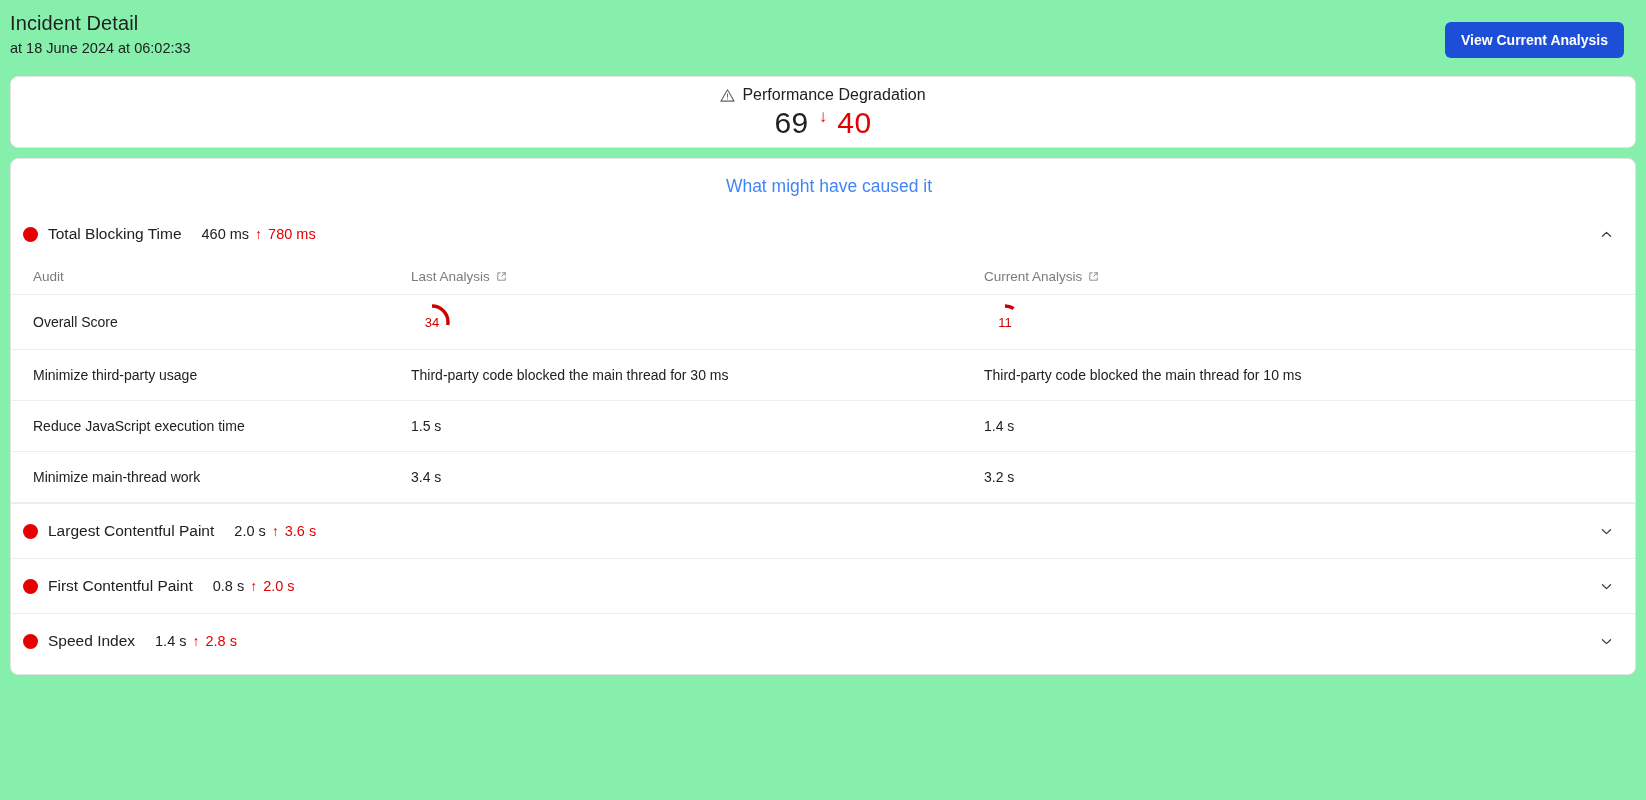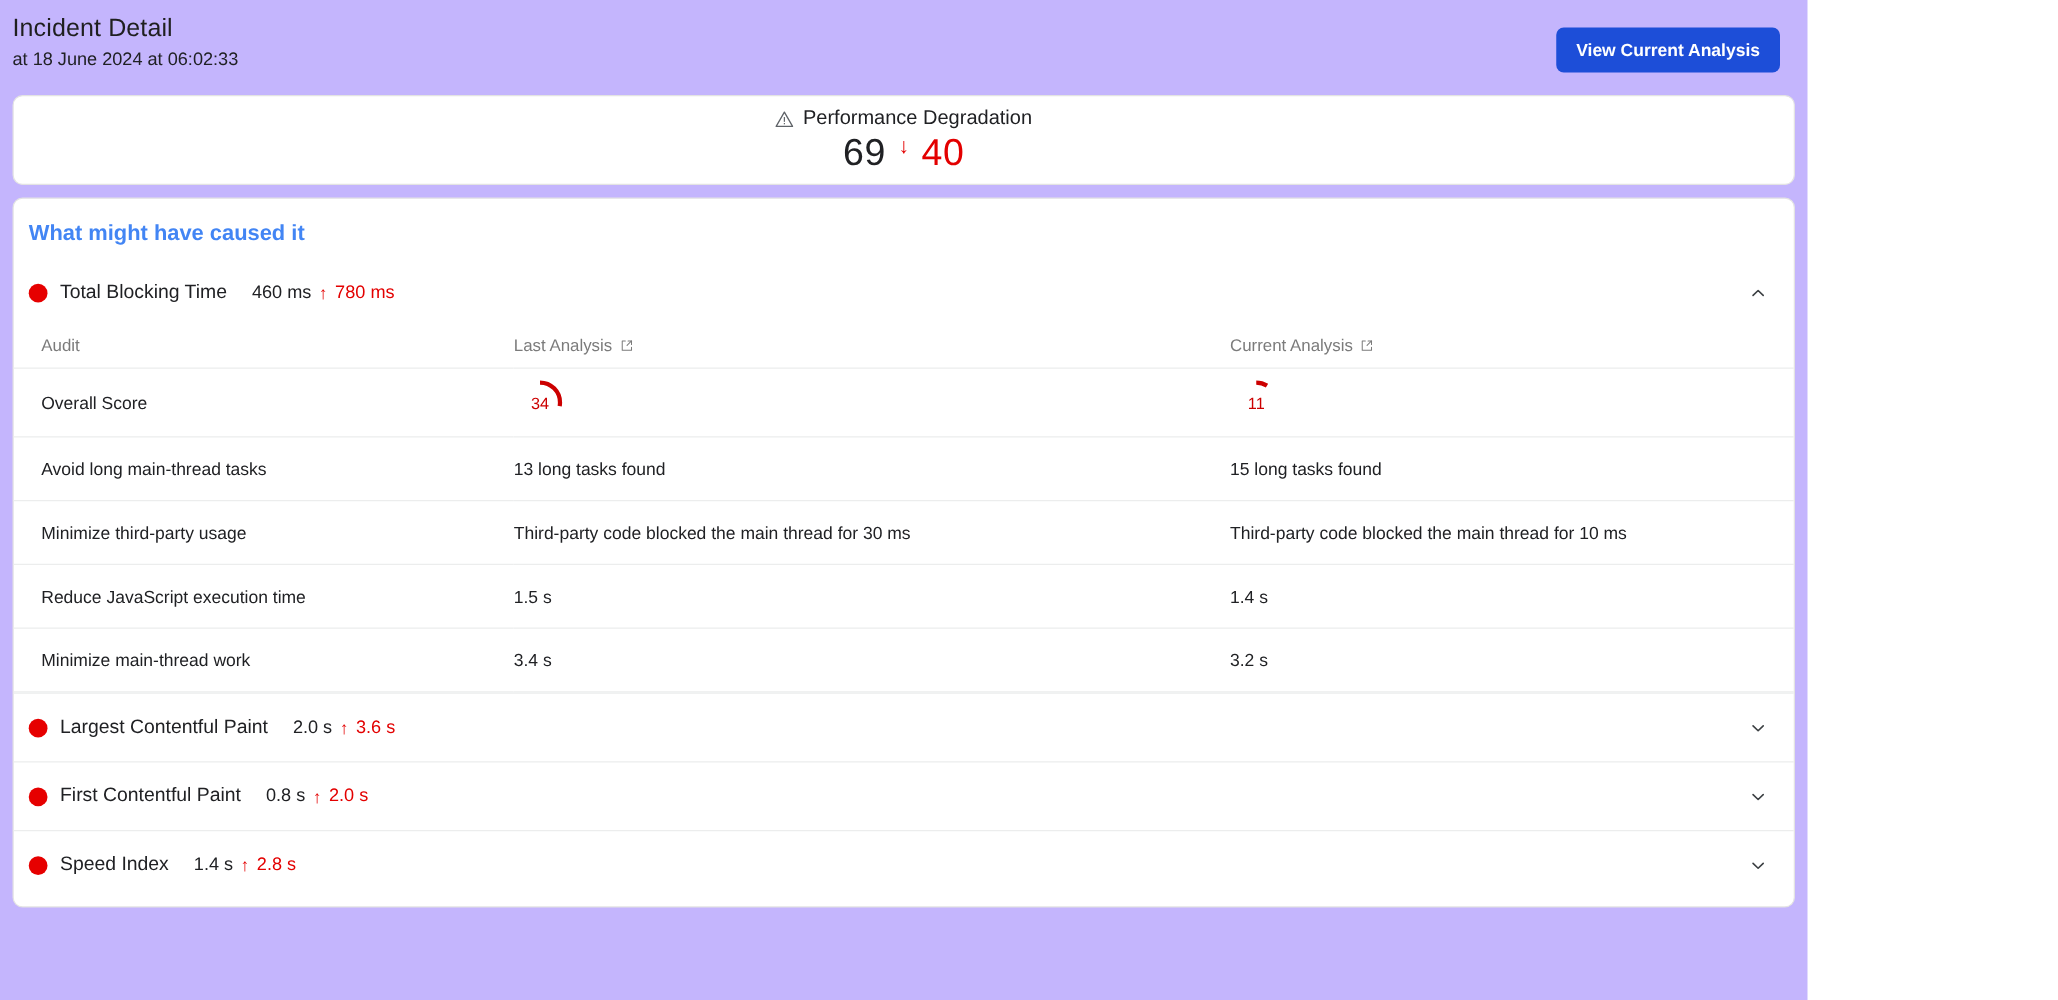--- a/index.html
+++ b/index.html
@@ -9,24 +9,24 @@
     padding: 0;
     width: 1646px;
     height: 800px;
     background: #ffffff;
     font-family: "Liberation Sans", sans-serif;
     color: #1a1a1a;
     overflow: hidden;
   }
 
   .page {
-    width: 1446px;
+    width: 1646px;
     height: 800px;
     position: relative;
-    background: #c4b5fd;
+    background: #86efac;
   }
 
   
   .header {
     display: flex;
     align-items: flex-start;
     justify-content: space-between;
     padding: 10px 22px 0 10px;
     height: 70px;
   }
@@ -95,23 +95,24 @@
   }
   .score-old { font-size: 30px; color: #202124; letter-spacing: 0.5px; }
   .score-new { font-size: 30px; color: #e30000; letter-spacing: 0.5px; }
   .score-arrow { color: #e30000; font-size: 17px; position: relative; top: 1px; }
 
   .causes-card { margin-top: 10px; padding-bottom: 6px; }
   .causes-title {
     color: #3b82f6;
     color: #4285f4;
     font-size: 17.5px;
-    font-weight: 700;
+    font-weight: 400;
     padding: 16px 0 10px 12px;
     line-height: 22px;
+    text-align: center;
   }
 
   
   .metric {
     border-top: 1px solid #eceded;
   }
   .metric:first-of-type { border-top: none; }
   .metric-head {
     display: flex;
     align-items: center;
@@ -289,25 +290,20 @@
                 <td class="col-cur gauge-cell">
                   <div class="gauge">
                     <svg width="42" height="42" viewBox="0 0 42 42">
                       <circle cx="21" cy="21" r="16" fill="none" stroke="#cc0000" stroke-width="3.4" stroke-dasharray="9.07 91.46" transform="rotate(-90 21 21)" stroke-linecap="butt"></circle>
                     </svg>
                     <div class="gauge-num">11</div>
                   </div>
                 </td>
               </tr>
               <tr>
-                <td class="col-audit">Avoid long main-thread tasks</td>
-                <td class="col-last">13 long tasks found</td>
-                <td class="col-cur">15 long tasks found</td>
-              </tr>
-              <tr>
                 <td class="col-audit">Minimize third-party usage</td>
                 <td class="col-last">Third-party code blocked the main thread for 30 ms</td>
                 <td class="col-cur">Third-party code blocked the main thread for 10 ms</td>
               </tr>
               <tr>
                 <td class="col-audit">Reduce JavaScript execution time</td>
                 <td class="col-last">1.5 s</td>
                 <td class="col-cur">1.4 s</td>
               </tr>
               <tr>

